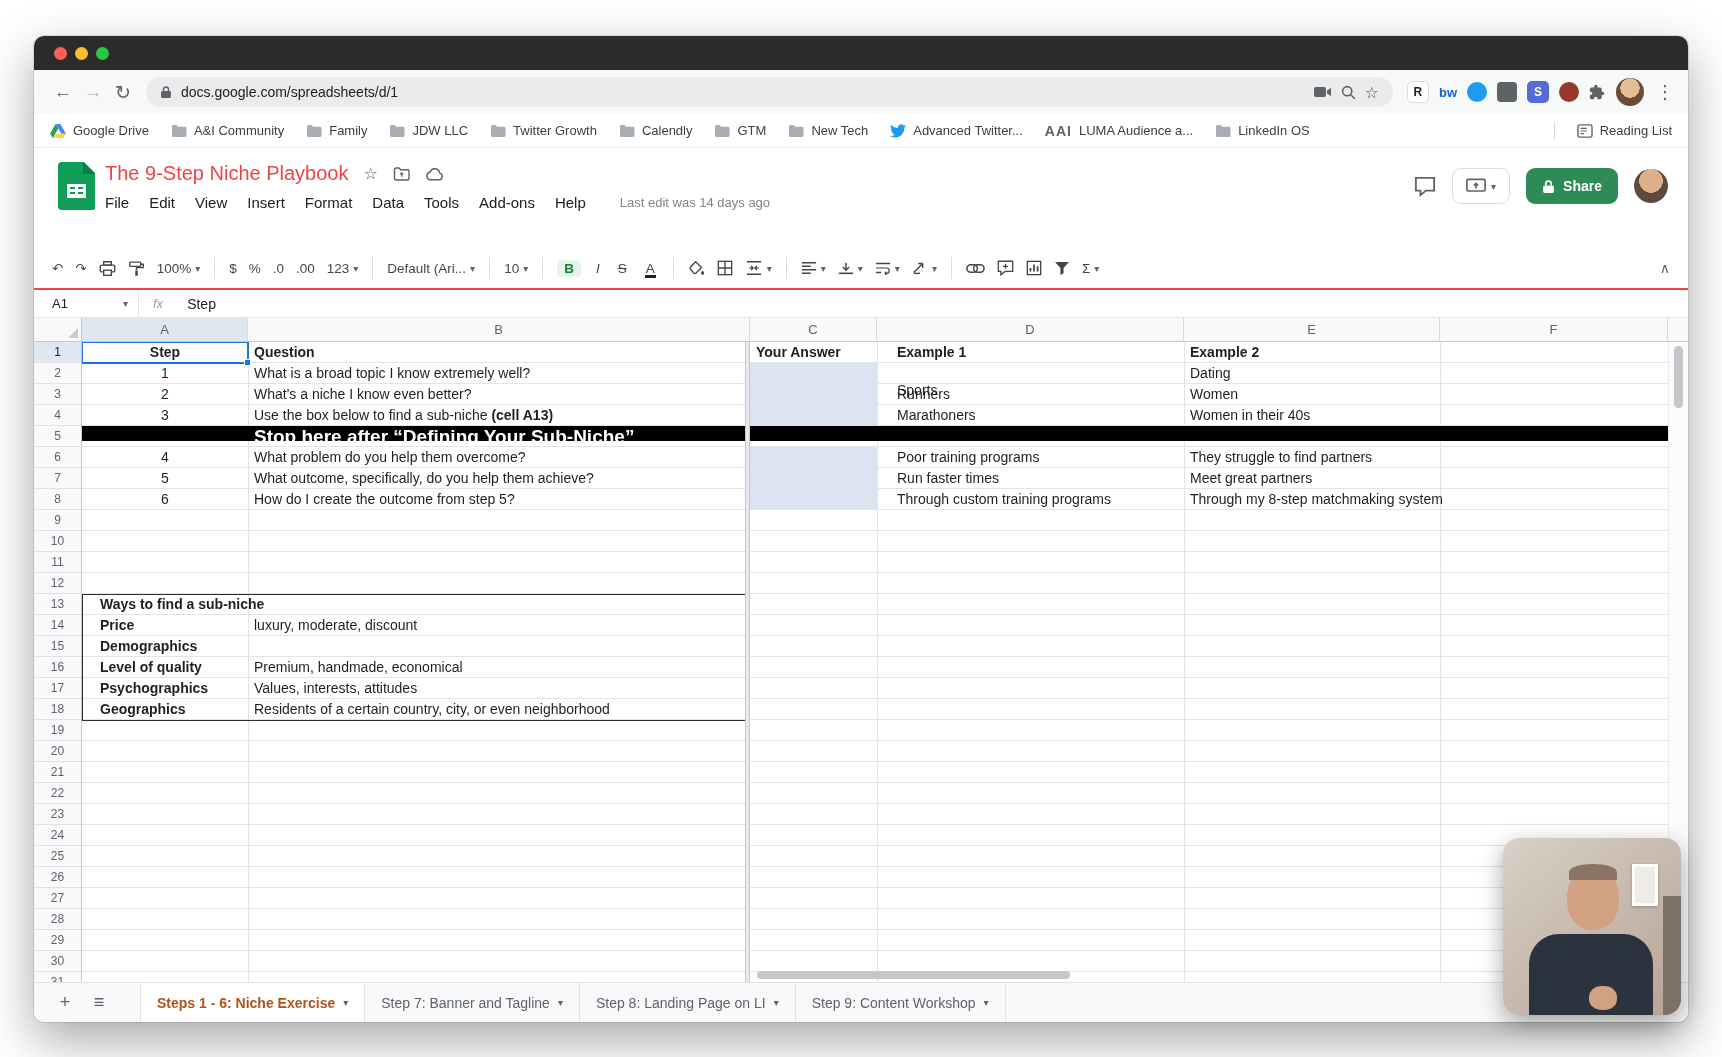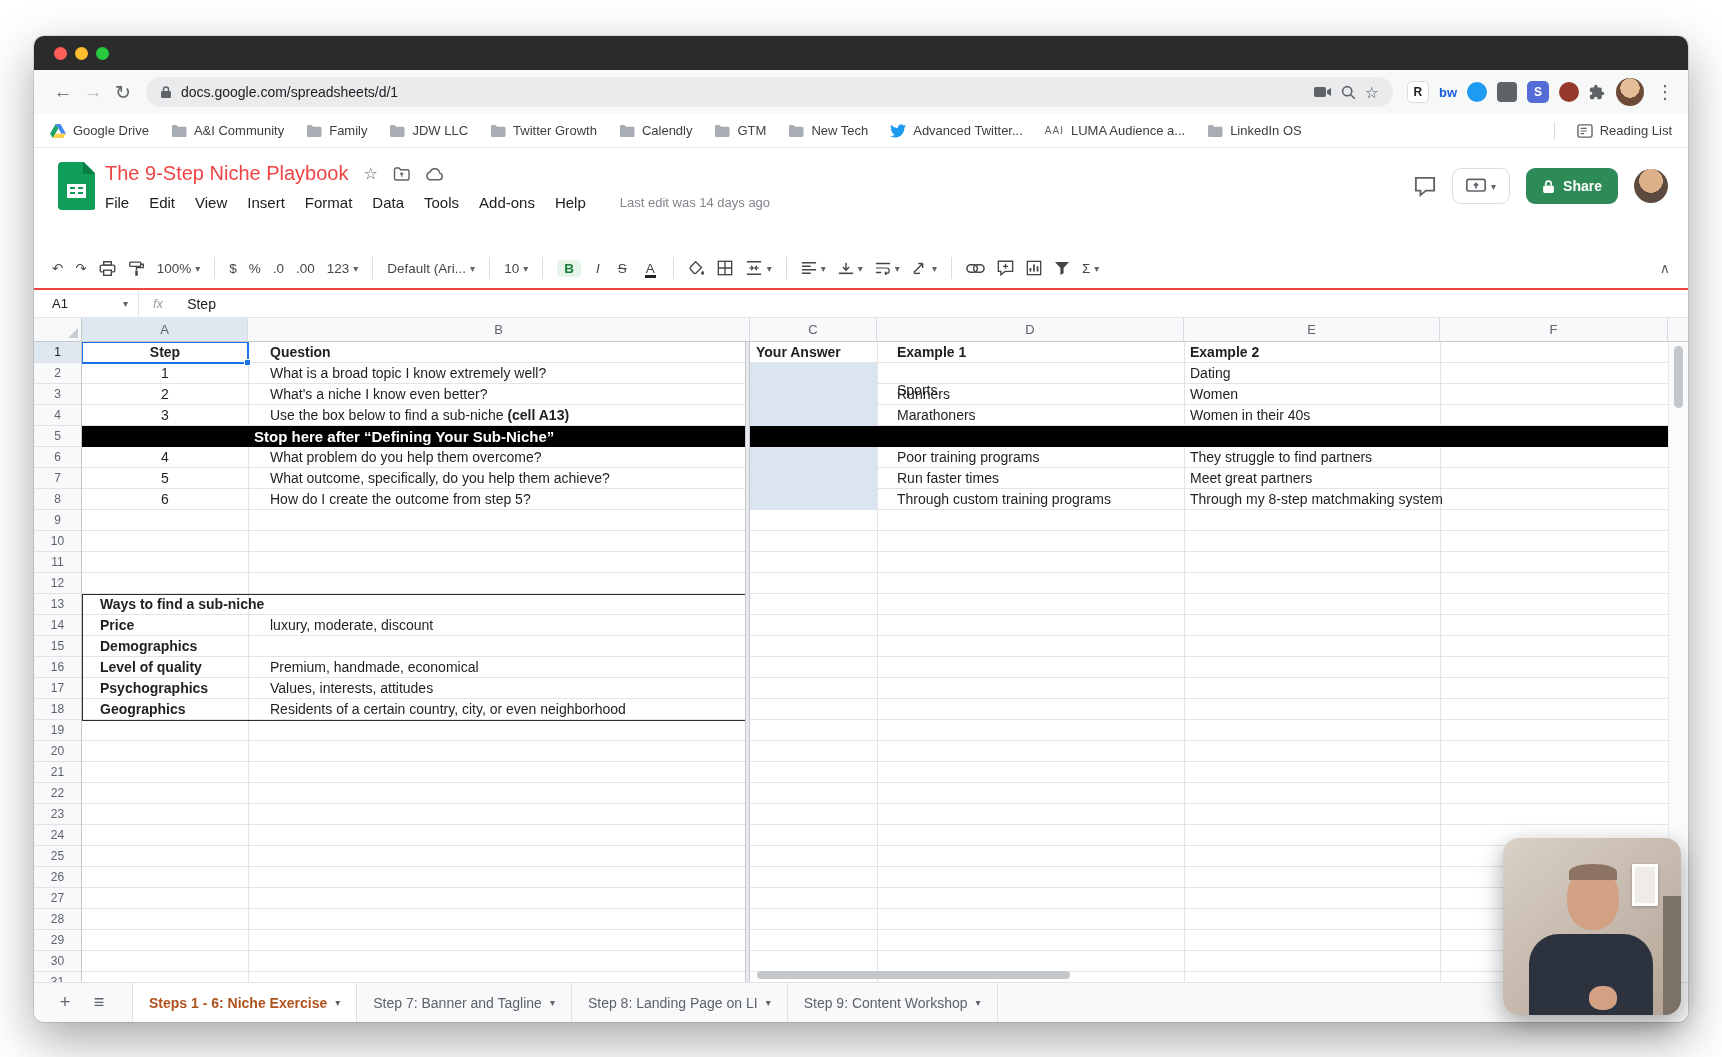--- a/index.html
+++ b/index.html
@@ -30,21 +30,21 @@
   .ext-s{background:#556cd6;color:#fff}
   .ext-maroon{background:#96382c}
   .chrome-avatar{width:28px;height:28px;border-radius:50%;background:radial-gradient(circle at 50% 36%,#e3bd95 0 42%,#6d4a36 43%)}
   .dots{font-size:18px;color:#5f6368;margin-left:2px}
 
   
   .bookmarks{height:34px;background:#fff;display:flex;align-items:center;padding:0 16px;gap:22px;font-size:13px;color:#3c4043;border-bottom:1px solid #ececec}
   .bm{display:flex;align-items:center;gap:7px;white-space:nowrap}
   .bm-spacer{flex:1}
   .bm-div{width:1px;height:18px;background:#dadce0}
-  .aai{font-size:10px;letter-spacing:1px;color:#5f6368;font-weight:400}
+  .aai{font-size:14px;letter-spacing:1px;color:#5f6368;font-weight:700}
 
   
   .sheets-header{height:100px;background:#fff;display:flex;align-items:flex-start;padding:10px 18px 0 16px;position:relative}
   .logo{margin:4px 10px 0 8px}
   .title-wrap{display:flex;flex-direction:column;gap:9px;padding-top:4px}
   .title-row{display:flex;align-items:center;gap:15px}
   .doc-title{font-size:20px;color:#ef4444}
   .title-ic{color:#5f6368;font-size:16px;display:flex;align-items:center}
   .menu-row{display:flex;align-items:center;gap:20px;font-size:15px;color:#202124}
   .last-edit{margin-left:14px;font-size:13px;color:#80868b;}
@@ -79,41 +79,41 @@
   .corner{width:48px;position:relative;border-right:1px solid #c6c9cc}
   .corner::after{content:"";position:absolute;right:3px;bottom:3px;border-left:10px solid transparent;border-bottom:10px solid #c9ccd1}
   .ch-gap{width:20px;border-right:none}
   .grid-body{position:relative;height:640px;overflow:hidden;background:#fff}
   .rowlines{position:absolute;left:48px;right:20px;top:0;bottom:0;background:repeating-linear-gradient(to bottom,transparent 0 20px,#e2e4e7 20px 21px)}
   .vline{position:absolute;top:0;bottom:0;width:1px;background:#e2e4e7;z-index:2}
   .gutter{position:absolute;left:0;top:0;bottom:0;width:48px;background:#f8f9fa;border-right:1px solid #c6c9cc;z-index:6}
   .gutter-cell{height:21px;display:flex;align-items:center;justify-content:center;font-size:12px;color:#5f6368;border-bottom:1px solid #e0e2e5}
   .gutter-cell.sel{background:#dfe7f1;color:#202124}
   .fill-c{position:absolute;left:716px;width:127px;background:var(--answer-fill,#dbe5f2);z-index:1}
-  .stop-row{position:absolute;left:48px;top:84px;width:1586px;height:21px;background:var(--stop-row,#000);color:#fff;font-weight:700;font-size:15px;line-height:21px;padding-left:172px;z-index:3;white-space:nowrap}
+  .stop-row{position:absolute;left:48px;top:84px;width:1586px;height:15px;background:var(--stop-row,#000);color:#fff;font-weight:700;font-size:19px;line-height:21px;padding-left:172px;z-index:3;white-space:nowrap}
   .divider{position:absolute;left:711px;width:5px;top:0;bottom:0;background:#e8eaed;border-left:1px solid #c3c6ca;border-right:1px solid #c3c6ca;z-index:4}
   .cell{position:absolute;height:21px;line-height:21px;font-size:14px;color:#1f1f1f;white-space:nowrap;z-index:4}
   .b{font-weight:700}
   .cA{left:48px;width:166px;text-align:center}
   .cA.left{text-align:left;padding-left:18px}
-  .cB{left:214px;width:502px;padding-left:22px}
+  .cB{left:214px;width:502px;padding-left:6px}
   .cC{left:716px;width:127px;padding-left:6px}
   .cD{left:843px;width:307px;padding-left:20px}
   .cE{left:1150px;width:260px;padding-left:6px}
   .selection{position:absolute;left:47px;top:-1px;width:168px;height:23px;border:2px solid var(--accent,#1a73e8);z-index:5}
   .handle{position:absolute;right:-4px;bottom:-4px;width:7px;height:7px;background:var(--accent,#1a73e8);border:1.5px solid #fff}
   .box-outline{position:absolute;left:48px;top:252px;width:664px;height:127px;border:1px solid #2a2e33;z-index:4}
   .hscroll{position:absolute;left:723px;bottom:3px;width:313px;height:8px;border-radius:4px;background:#c4c7ca;z-index:7}
   .vtrack{position:absolute;right:0;top:0;bottom:0;width:20px;background:#fafbfc;border-left:1px solid #e8eaed;z-index:7}
   .vthumb{position:absolute;right:5px;top:4px;width:9px;height:62px;border-radius:5px;background:#c4c7ca;z-index:8}
 
   
   .tabbar{height:40px;background:#f8f9fa;border-top:1px solid #e0e2e5;display:flex;align-items:center;padding-left:14px}
   .tab-ic{width:34px;display:flex;justify-content:center;color:#5f6368;font-size:18px}
-  .tabs{display:flex;height:100%;margin-left:16px}
+  .tabs{display:flex;height:100%;margin-left:24px}
   .tab{display:flex;align-items:center;gap:8px;padding:0 16px;font-size:14px;color:#5f6368;border-right:1px solid #e0e2e5;height:100%}
   .tab.active{background:#fff;border-left:1px solid #e0e2e5;font-weight:700;color:var(--active-tab-text,#b0521d)}
 
   
   .webcam{position:absolute;left:1503px;top:838px;width:178px;height:177px;border-radius:16px;overflow:hidden;
     box-shadow:0 8px 24px rgba(0,0,0,.35);background:linear-gradient(140deg,#d9d0c7,#b4a395);z-index:20}
   .wc-frame{position:absolute;left:129px;top:26px;width:26px;height:42px;background:#efece7;border:3px solid #fcfcfa;box-shadow:0 1px 3px rgba(0,0,0,.25)}
   .wc-furn{position:absolute;left:160px;top:58px;width:18px;height:120px;background:#7b7166}
   .wc-torso{position:absolute;left:26px;top:96px;width:124px;height:82px;background:#2c333f;border-radius:30px 30px 0 0}
   .wc-head{position:absolute;left:64px;top:30px;width:52px;height:62px;background:#d2a183;border-radius:46%}

